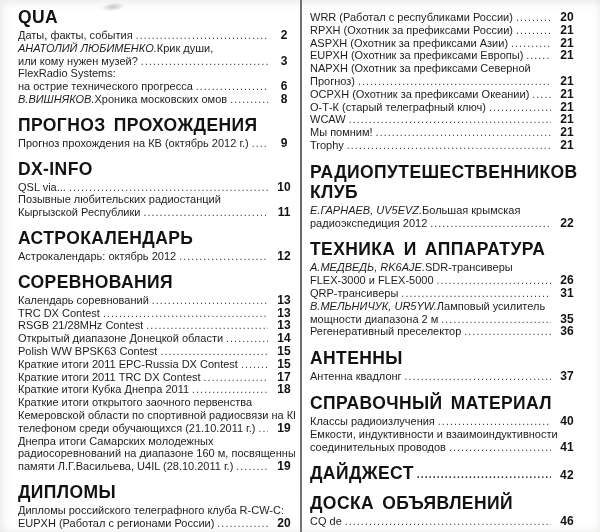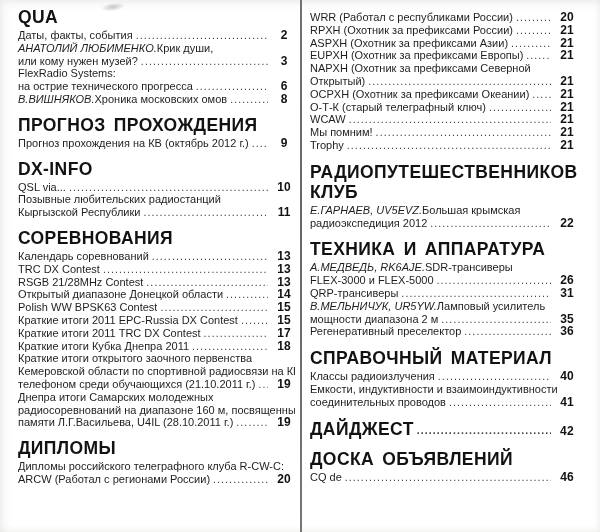--- a/index.html
+++ b/index.html
@@ -149,20 +149,33 @@
 
   <div class="line">
 
     <span class="text">Кыргызской Республики</span>
     <span class="leader"></span>
     <span class="pagenum">11</span>
   </div>
 </div>
   </section>
 
+  <section class="toc-section">
+    <h2 class="section-title">
+          <span class="title-line">АСТРОКАЛЕНДАРЬ</span>
+        </h2>
+    <div class="items">
+  <div class="line">
+
+    <span class="text">Астрокалендарь: октябрь 2012</span>
+    <span class="leader"></span>
+    <span class="pagenum">12</span>
+  </div>
+</div>
+  </section>
 
   <section class="toc-section">
     <h2 class="section-title">
           <span class="title-line">СОРЕВНОВАНИЯ</span>
         </h2>
     <div class="items">
   <div class="line">
 
     <span class="text">Календарь соревнований</span>
     <span class="leader"></span>
@@ -264,21 +277,21 @@
         </h2>
     <div class="items">
   <div class="line">
 
     <span class="text">Дипломы российского телеграфного клуба R-CW-C:</span>
 
   </div>
 
   <div class="line">
 
-    <span class="text">ARCW (Работал с регионами России)</span>
+    <span class="text">EUPXH (Работал с регионами России)</span>
     <span class="leader"></span>
     <span class="pagenum">20</span>
   </div>
 </div>
   </section>
 </div>
   <div class="col col-right">
   <section class="toc-section no-title">
 
     <div class="items">
@@ -311,21 +324,21 @@
   </div>
 
   <div class="line">
 
     <span class="text">NAPXH (Охотник за префиксами Северной</span>
 
   </div>
 
   <div class="line">
 
-    <span class="text">Открытый)</span>
+    <span class="text">Прогноз)</span>
     <span class="leader"></span>
     <span class="pagenum">21</span>
   </div>
 
   <div class="line">
 
     <span class="text">OCPXH (Охотник за префиксами Океании)</span>
     <span class="leader"></span>
     <span class="pagenum">21</span>
   </div>
@@ -421,20 +434,33 @@
 
   <div class="line">
 
     <span class="text">Регенеративный преселектор</span>
     <span class="leader"></span>
     <span class="pagenum">36</span>
   </div>
 </div>
   </section>
 
+  <section class="toc-section">
+    <h2 class="section-title">
+          <span class="title-line">АНТЕННЫ</span>
+        </h2>
+    <div class="items">
+  <div class="line">
+
+    <span class="text">Антенна квадлонг</span>
+    <span class="leader"></span>
+    <span class="pagenum">37</span>
+  </div>
+</div>
+  </section>
 
   <section class="toc-section">
     <h2 class="section-title">
           <span class="title-line">СПРАВОЧНЫЙ МАТЕРИАЛ</span>
         </h2>
     <div class="items">
   <div class="line">
 
     <span class="text">Классы радиоизлучения</span>
     <span class="leader"></span>

